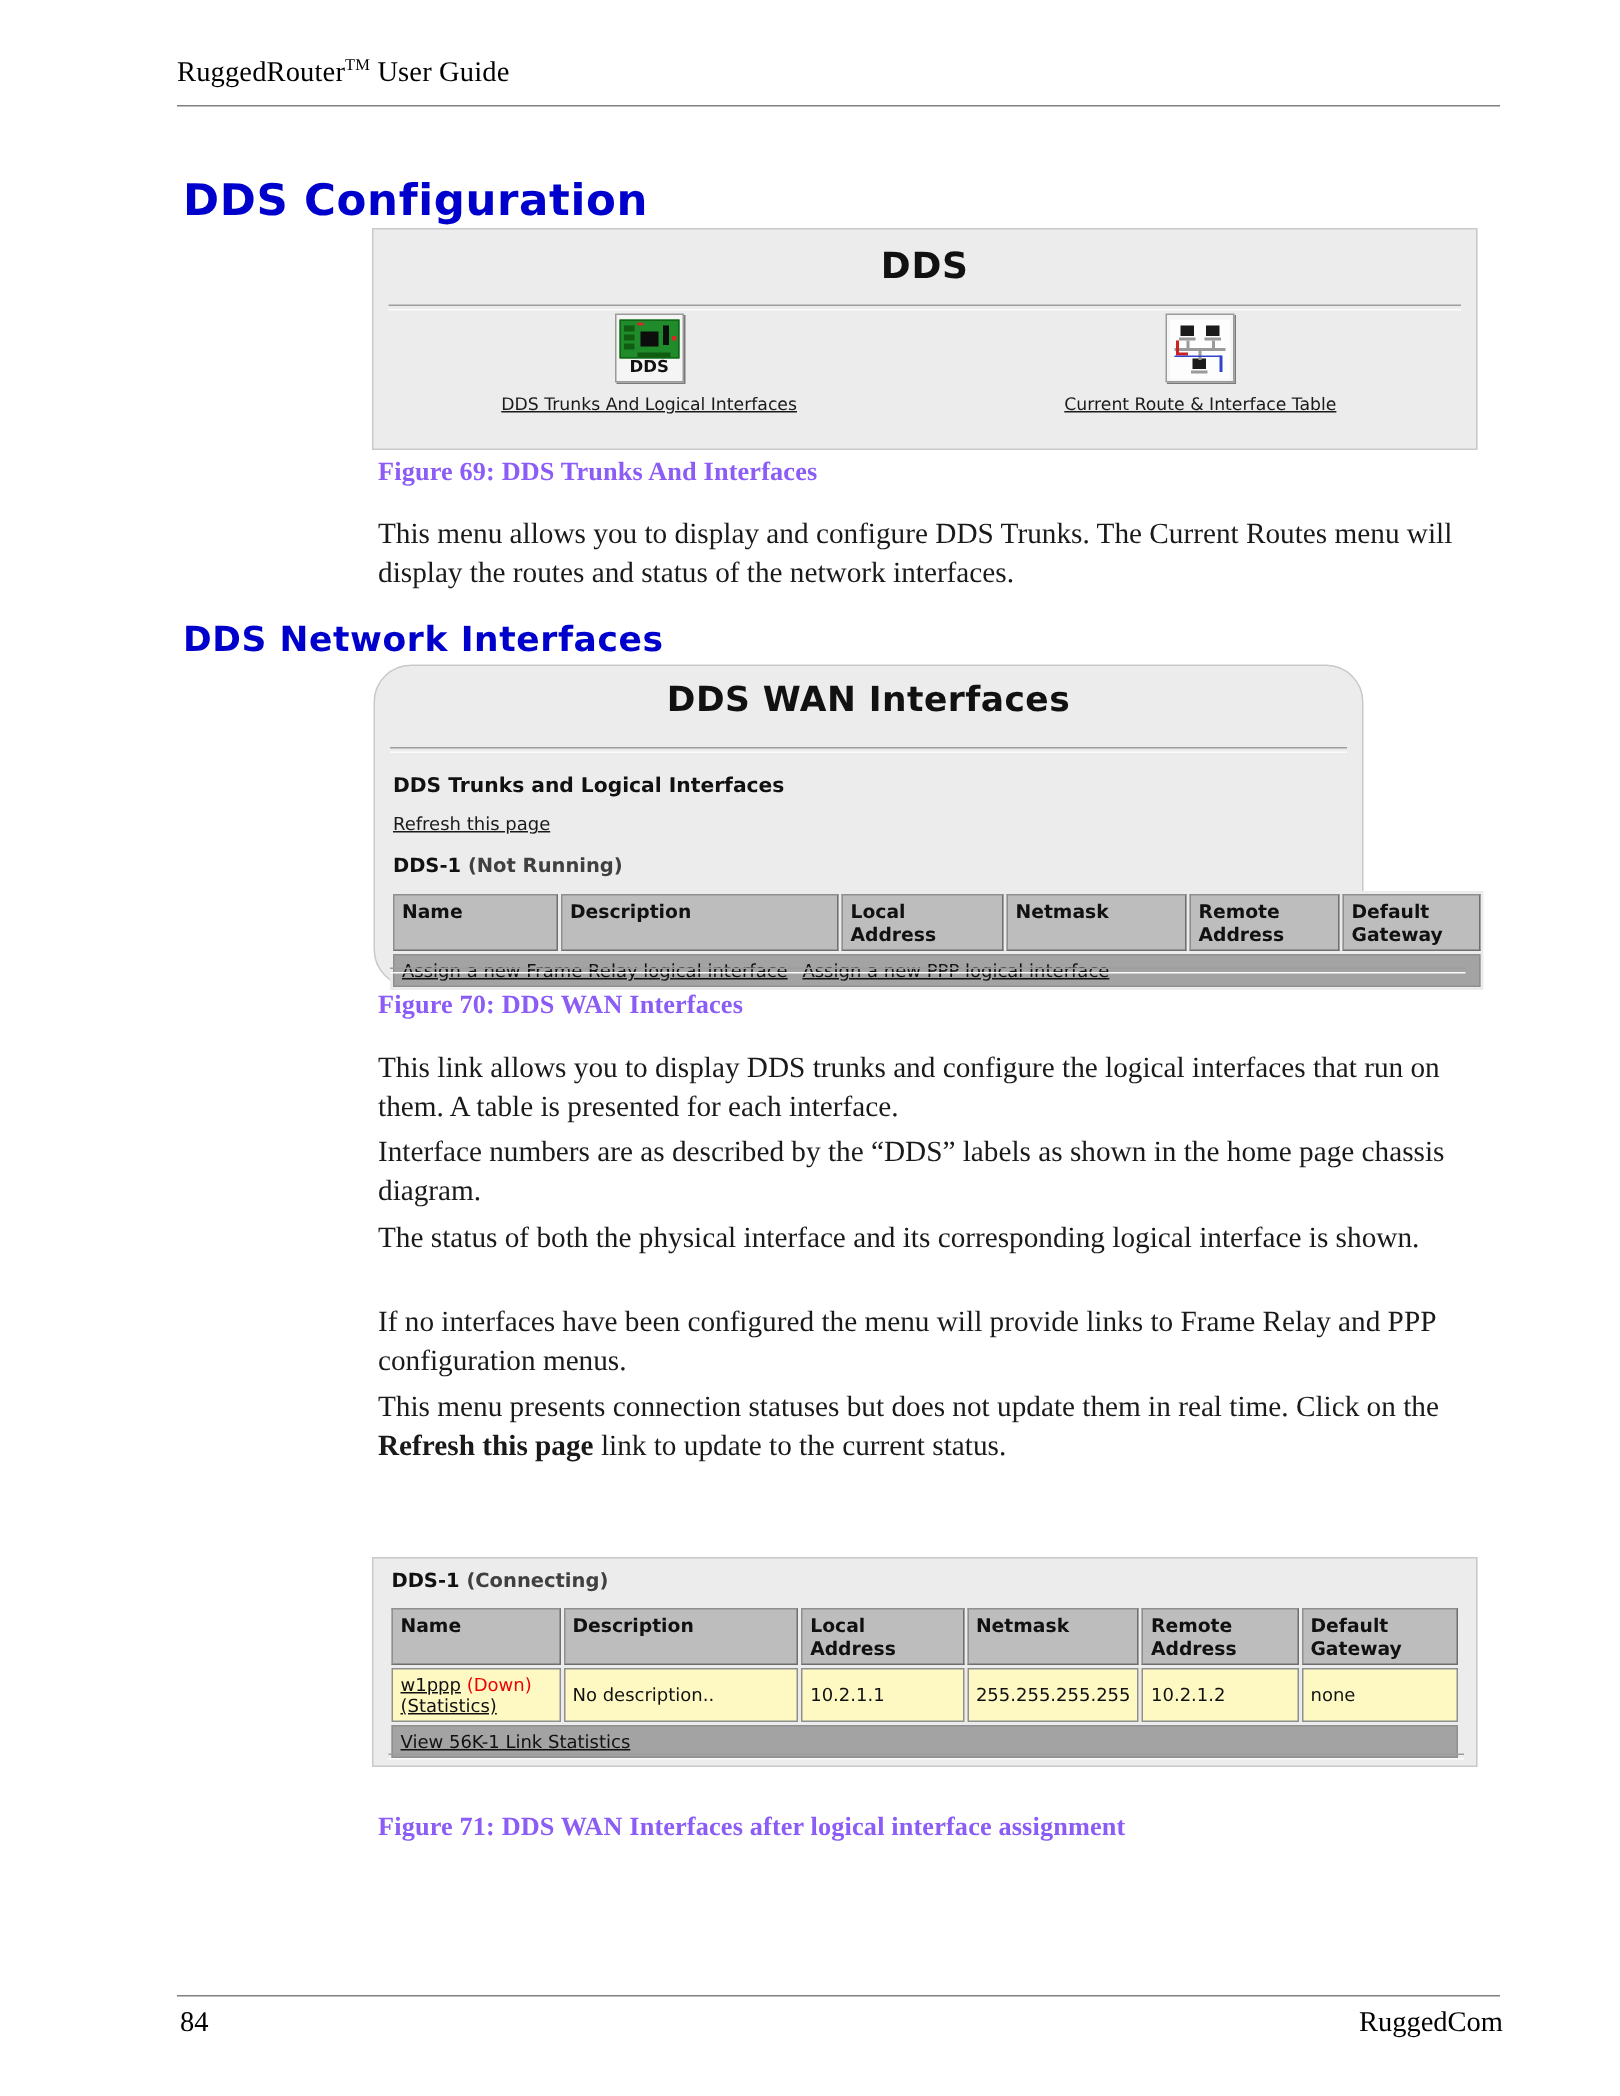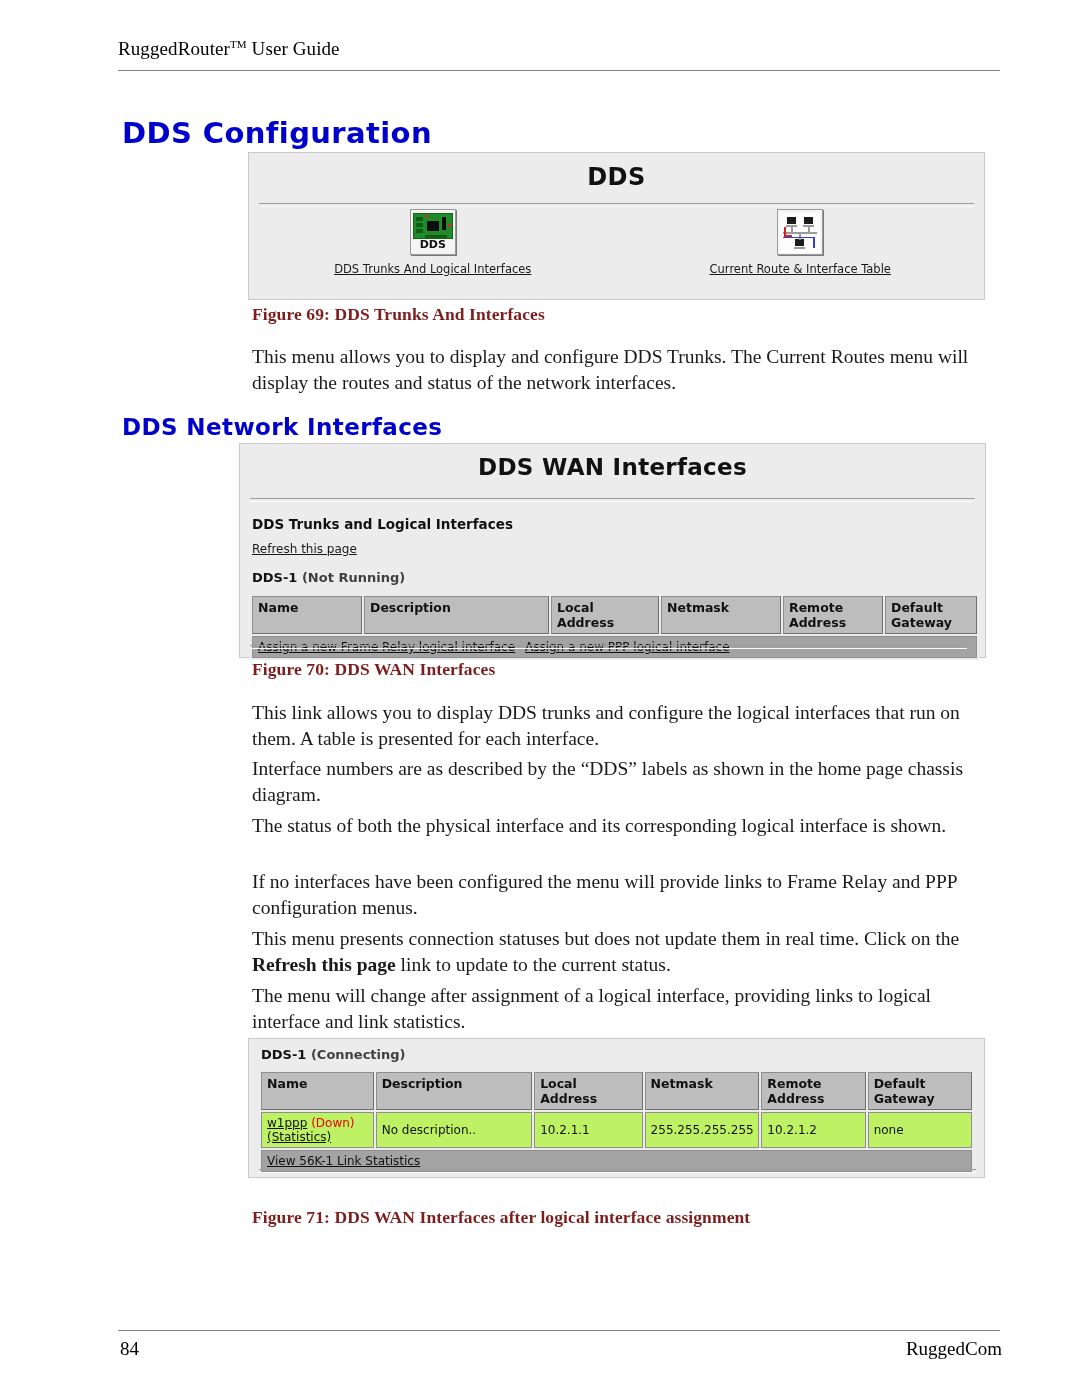--- a/index.html
+++ b/index.html
@@ -75,21 +75,21 @@
   .para b { font-weight: bold; }
 
   
   .fig-caption {
     position: absolute;
     left: 252px;
     font-family: "Liberation Serif", serif;
     font-weight: bold;
     font-size: 17.5px;
     letter-spacing: .1px;
-    color: #7f1d1d;
+    color: #8b5cf6;
   }
 
   
   .panel {
     position: absolute;
     background: #ececec;
     border: 1px solid #c9c9c9;
     box-sizing: border-box;
     font-family: "DejaVu Sans", sans-serif;
   }
@@ -175,21 +175,21 @@
     position: relative;
     margin: 1px auto 0 auto;
   }
   .route-icon .pc { position: absolute; width: 9px; height: 7px; background:#1b1b1b; }
   .route-icon .base { position: absolute; width: 11px; height: 2px; background:#9a9a9a; }
   .route-icon .wire { position: absolute; background: #9a9a9a; }
   .route-icon .wire-blue { position: absolute; background: #3344cc; }
   .route-icon .wire-red { position: absolute; background: #cc2222; }
 
   
-  #fig70 { left: 239px; top: 443px; width: 747px; height: 215px; }
+  #fig70 { left: 249px; top: 443px; width: 660px; height: 215px; border-radius: 25px; }
   #fig70 .panel-title { font-size: 23px; padding-top: 10px; letter-spacing: .3px; }
   #fig70 .panel-rule { margin-top: 18px; }
 
   .web-section-title {
     font-family: "DejaVu Sans", sans-serif;
     font-weight: bold;
     font-size: 13.5px;
     color: #111;
     margin: 14px 0 0 12px;
   }
@@ -224,21 +224,21 @@
     border-right-color: #6f6f6f;
     border-bottom-color: #6f6f6f;
     font-size: 12.5px;
     font-weight: bold;
     text-align: left;
     padding: 3px 5px;
     color: #111;
     vertical-align: top;
   }
   .wtable td {
-    background: #bef264;
+    background: #fef9c3;
     border: 1px solid #8f8f8f;
     font-size: 12px;
     padding: 3px 5px;
     color: #111;
     vertical-align: middle;
   }
   .wtable td.fullrow {
     background: #a3a3a3;
   }
   .cell-link {
@@ -392,21 +392,20 @@
 
   <div class="para" style="top:700px;">This link allows you to display DDS trunks and configure the logical interfaces that run on them.  A table is presented for each interface.</div>
   <div class="para" style="top:756px;">Interface numbers are as described by the “DDS” labels as shown in the home page chassis diagram.</div>
   <div class="para" style="top:813px;">The status of both the physical interface and its corresponding logical interface is shown.</div>
   <div class="para" style="top:869px;">If no interfaces have been configured the menu will provide links to Frame Relay and PPP configuration menus.</div>
 
   <div class="para" style="top:926px;">
     <span>This menu presents connection statuses but does not update them in real time.  Click on the </span><b>Refresh this page</b><span> link to update to the current status.</span>
   </div>
 
-  <div class="para" style="top:983px;">The menu will change after assignment of a logical interface, providing links to logical interface and link statistics.</div>
 
   <div class="panel" id="fig71">
 
     <div class="trunk-label" style="margin-top:8px;">
       <span>DDS-1</span>
       <span class="state">(Connecting)</span>
     </div>
 
     <table class="wtable" style="width:715px; margin:8px 0 0 10px;">
       <colgroup>

